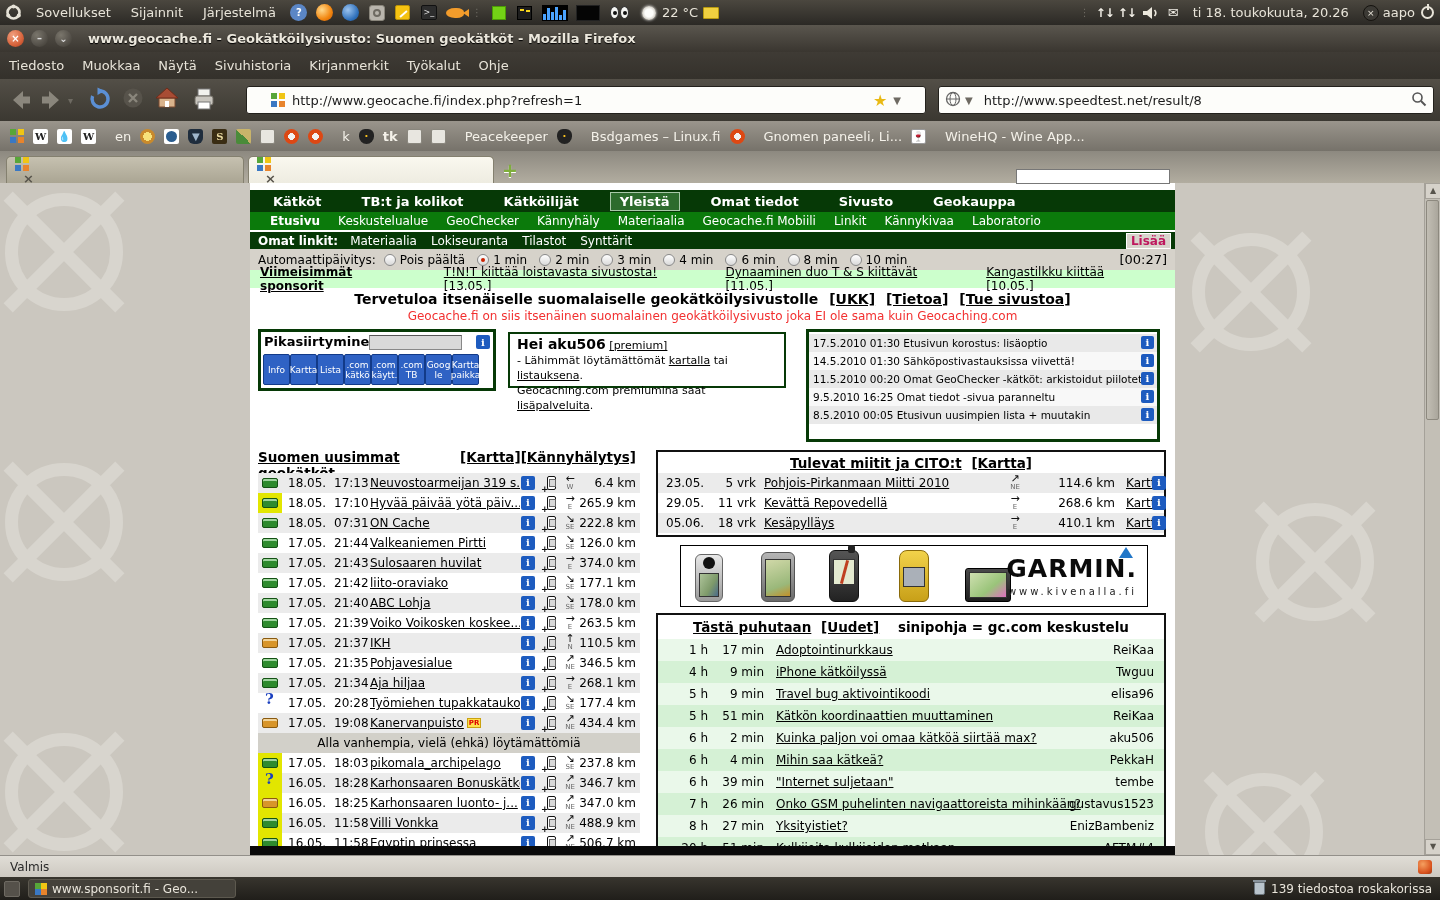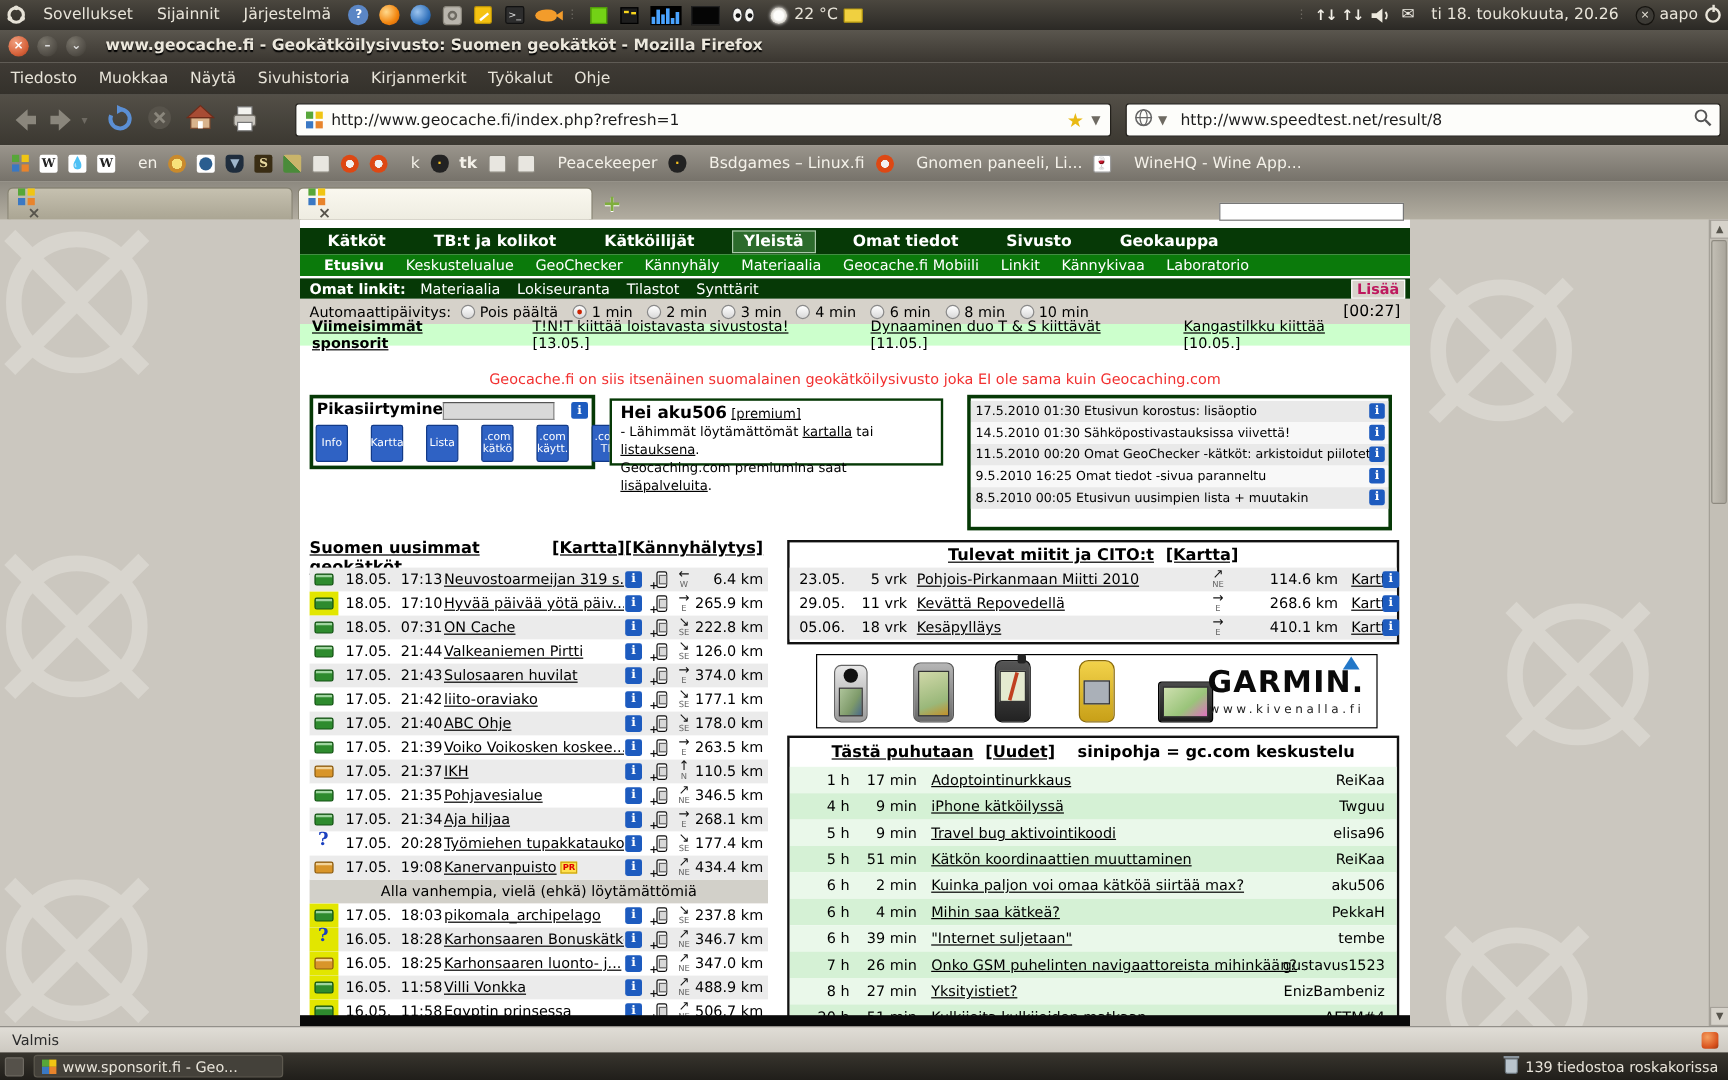--- a/index.html
+++ b/index.html
@@ -44,21 +44,21 @@
   
   .titlebar{position:absolute;top:25px;left:0;width:1440px;height:27px;background:linear-gradient(#5a564e,#3a3630);display:flex;align-items:center;color:#ece8dd;font-weight:bold;font-size:13px;}
   .winbtn{width:17px;height:17px;border-radius:50%;margin-left:7px;display:flex;align-items:center;justify-content:center;font-size:10px;font-weight:bold;color:#fff;}
   .wb-close{background:radial-gradient(circle at 35% 30%,#f0a080,#d8643c 60%,#a83c1e);}
   .wb-plain{background:radial-gradient(circle at 35% 30%,#7a766c,#55514a 60%,#3a372f);color:#ddd;}
   .wtitle{margin-left:16px;text-shadow:0 1px 1px #000;}
   .menubar{position:absolute;top:52px;left:0;width:1440px;height:27px;background:linear-gradient(#3f3b35,#34312b);display:flex;align-items:center;color:#e8e4d9;font-size:13px;}
   .menubar .pmenu{padding:0 9px;}
   .navbar{position:absolute;top:79px;left:0;width:1440px;height:42px;background:linear-gradient(#534f47,#3b3831);}
   .nbtn{position:absolute;top:8px;display:flex;align-items:center;justify-content:center;}
-  .urlfield{position:absolute;left:246px;top:7px;width:680px;height:28px;background:#fdfdfa;border:1px solid #23211c;border-radius:3px;display:flex;align-items:center;padding:0 8px;color:#1c1c1c;font-size:13px;}
+  .urlfield{position:absolute;left:246px;top:7px;width:680px;height:28px;background:#fdfdfa;border:1px solid #23211c;border-radius:3px;display:flex;align-items:center;padding:0 24px;color:#1c1c1c;font-size:13px;}
   .searchfield{position:absolute;left:938px;top:7px;width:496px;height:28px;background:#fdfdfa;border:1px solid #23211c;border-radius:3px;display:flex;align-items:center;padding:0 6px;color:#1c1c1c;font-size:13px;}
   .fav4{display:inline-block;width:14px;height:14px;flex:0 0 auto;position:relative;}
   .fav4 i{position:absolute;width:6px;height:6px;}
   .fav4 i:nth-child(1){left:0;top:0;background:#57a639;}
   .fav4 i:nth-child(2){right:0;top:0;background:#f0c514;}
   .fav4 i:nth-child(3){left:0;bottom:0;background:#3a78c3;}
   .fav4 i:nth-child(4){right:0;bottom:0;background:#e8842c;}
   .urltext{margin-left:7px;flex:1;border:none;outline:none;background:transparent;font:13px "DejaVu Sans",sans-serif;color:#1c1c1c;}
   .star{color:#e9b913;font-size:16px;margin-right:6px;}
   .ddv{color:#6e6a62;font-size:10px;}
@@ -118,21 +118,21 @@
   .welcome1{position:absolute;left:0;top:108px;width:925px;text-align:center;font-size:14px;font-weight:bold;color:#000;}
   .welcome1 .wl{text-decoration:underline;margin-left:6px;}
   .welcome2{position:absolute;left:0;top:126px;width:925px;text-align:center;font-size:12px;color:#f23030;}
 
   .gbox{position:absolute;border:3px solid #063906;background:#fff;}
   .qjump{left:8px;top:146px;width:238px;height:62px;padding:2px 3px;}
   .qjump .qlabel{font-weight:bold;font-size:13px;}
   .qinput{position:absolute;left:108px;top:3px;width:93px;height:15px;background:#d9d9d9;border:1px solid #888;border-top-color:#555;font:11px "DejaVu Sans",sans-serif;}
   .iicon{display:inline-flex;align-items:center;justify-content:center;width:14px;height:14px;background:#1d5bbf;color:#fff;font-weight:bold;font-size:10px;font-family:"DejaVu Serif",serif;border-radius:2px;flex:0 0 auto;}
   .qjump .iicon{position:absolute;right:3px;top:3px;}
-  .qbtns{position:absolute;left:2px;top:22px;display:flex;gap:19px;}
+  .qbtns{position:absolute;left:2px;top:22px;display:flex;gap:0;}
   .qb{width:27px;height:31px;background:#2f62c4;border:1px solid #123a88;border-radius:2px;color:#fff;font-size:9px;line-height:10px;display:flex;flex-direction:column;align-items:center;justify-content:center;text-align:center;}
   .greet{left:258px;top:149px;width:278px;height:56px;border-width:2px;padding:3px 7px;font-size:11px;line-height:15px;}
   .greet .gtitle{font-weight:bold;font-size:14px;}
   .greet .ul{text-decoration:underline;}
   .pinfo{left:556px;top:146px;width:354px;height:113px;padding:2px 0 0 0;}
   .pinfo .phead{font-size:13px;padding-left:4px;height:17px;}
   .pinfo .phead .b{font-weight:bold;}
   .pinfo .phead .ul{text-decoration:underline;}
   .pirow{position:relative;height:18px;line-height:18px;font-size:10.5px;padding-left:4px;white-space:nowrap;}
   .pirow .iicon{position:absolute;right:3px;top:2px;width:13px;height:13px;}
@@ -651,20 +651,30 @@
             <span>[11.05.]</span>
           </span>
 
           <span class="spitem">
             <span class="txt">Kangastilkku kiittää</span>
             <span>[10.05.]</span>
           </span>
 
       </div>
 
+      <div class="welcome1">
+        <span>Tervetuloa itsenäiselle suomalaiselle geokätköilysivustolle</span>
+        
+          <span class="wl">[UKK]</span>
+        
+          <span class="wl">[Tietoa]</span>
+        
+          <span class="wl">[Tue sivustoa]</span>
+        
+      </div>
       <div class="welcome2">Geocache.fi on siis itsenäinen suomalainen geokätköilysivusto joka EI ole sama kuin Geocaching.com</div>
 
       <div class="gbox qjump">
         <span class="qlabel">Pikasiirtyminen</span>
         <input class="qinput" style="">
         <span class="iicon">i</span>
         <div class="qbtns">
 
             <span class="qb">
               <span>Info</span>
@@ -874,21 +884,21 @@
               </span>
               <span class="cdist">177.1 km</span>
             </div>
 
             <div class="crow">
               <span class="cic">
                 <span class="ci trad"></span>
               </span>
               <span class="cdate">17.05.</span>
               <span class="ctime">21:40</span>
-              <span class="cname"><span>ABC Ohje</span></span>
+              <span class="cname"><span>ABC Lohja</span></span>
               <span class="iicon">i</span>
               <span class="phone">
                 <span class="pl">+</span>
                 <span class="pb"></span>
               </span>
               <span class="dirw">
                 <span class="dar">↘</span>
                 <span class="dlt">SE</span>
               </span>
               <span class="cdist">178.0 km</span>

